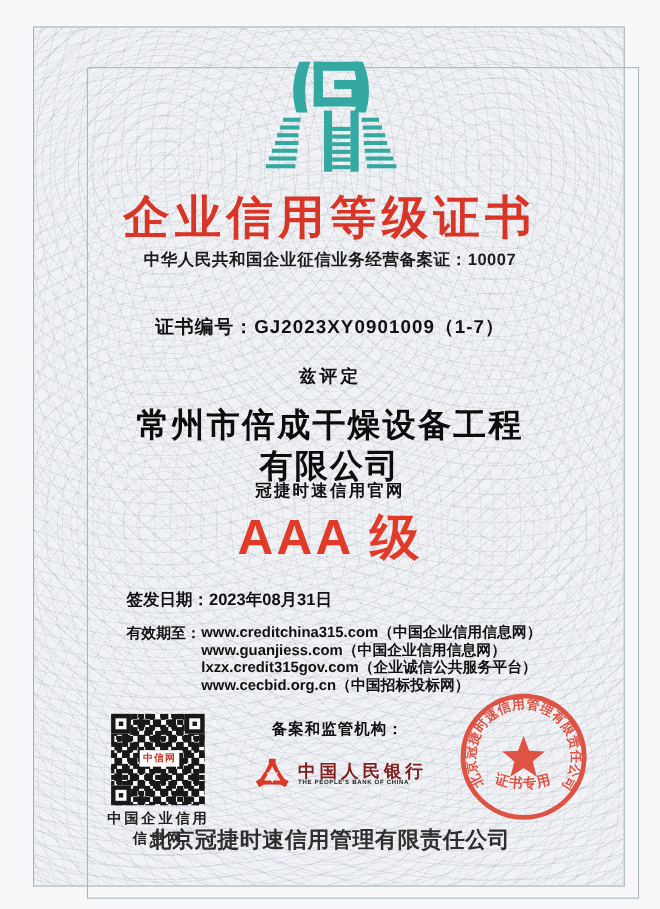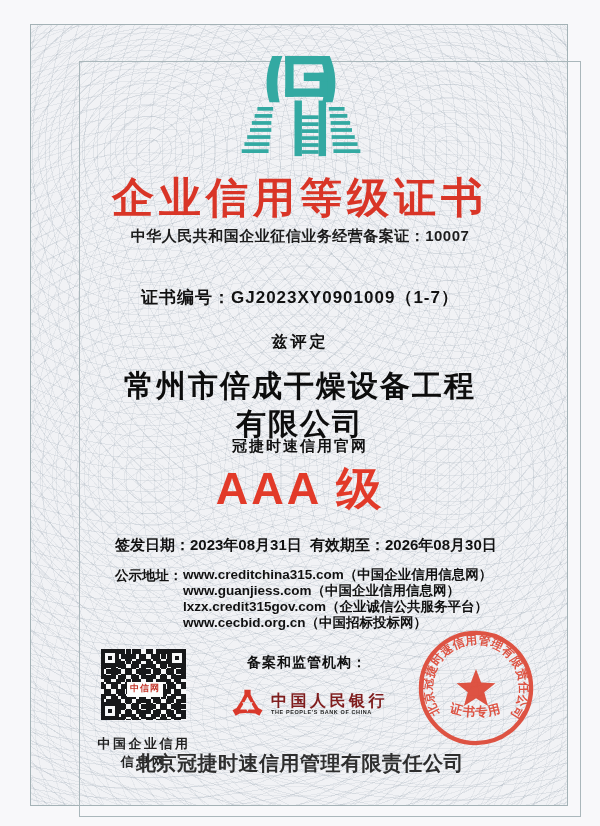--- a/index.html
+++ b/index.html
@@ -37,26 +37,25 @@
   .hereby{top:332px;font-size:16px;font-weight:bold;color:#111;letter-spacing:3px;}
   .company1{top:366px;font-size:30px;font-weight:bold;color:#0d0d0d;letter-spacing:2px;}
   .company2{top:404px;font-size:30px;font-weight:bold;color:#0d0d0d;letter-spacing:2px;}
   .gradelabel{top:437px;font-size:15px;font-weight:bold;color:#111;letter-spacing:2px;}
   .gradevalue{top:459px;font-size:45px;font-weight:bold;color:#e23a29;letter-spacing:3px;}
   .daterow{top:536px;font-size:15px;font-weight:bold;color:#111;}
   .issue{left:115px;}
   .valid{left:310px;}
   .addr-label{left:115px;top:567px;font-size:13.5px;font-weight:bold;color:#111;}
   .addr-lines{left:183px;top:567px;font-size:13.5px;font-weight:bold;color:#111;line-height:16px;}
-  .qr{left:101px;top:649px;width:85px;height:71px;
+  .qr{left:101px;top:649px;width:85px;height:83px;
     background:
       repeating-conic-gradient(#17181a 0% 25%, transparent 0% 50%) 0px 0px/10px 10px,
       repeating-conic-gradient(#17181a 0% 25%, transparent 0% 50%) 3px 5px/14px 14px,
       #f7f8f9;
-    font-family: Liberation Mono, monospace;
   }
   .qr .finder{position:absolute;width:18px;height:18px;border:4px solid #17181a;background:#f7f8f9;box-sizing:border-box;}
   .qr .finder::after{content:"";position:absolute;left:3px;top:3px;width:4px;height:4px;background:#17181a;}
   .qr .f-tl{left:0;top:0;}
   .qr .f-tr{right:0;top:0;}
   .qr .f-bl{left:0;bottom:0;}
   .qr-center{position:absolute;left:26px;top:33px;width:36px;height:15px;background:#fdfdfd;
     color:#c2352a;font-size:9px;font-weight:bold;text-align:center;line-height:15px;letter-spacing:1px;}
   .qr-caption{left:94px;top:735px;width:100px;text-align:center;font-size:13px;font-weight:bold;color:#222;letter-spacing:2.5px;}
   .regulator{top:654px;margin-left:14px;font-size:14px;font-weight:bold;color:#111;letter-spacing:1px;}
@@ -119,23 +118,22 @@
   <div class="abs ctr title">企业信用等级证书</div>
   <div class="abs ctr subtitle">中华人民共和国企业征信业务经营备案证：10007</div>
   <div class="abs ctr certno">证书编号：GJ2023XY0901009（1-7）</div>
   <div class="abs ctr hereby">兹评定</div>
   <div class="abs ctr company1">常州市倍成干燥设备工程</div>
   <div class="abs ctr company2">有限公司</div>
   <div class="abs ctr gradelabel">冠捷时速信用官网</div>
   <div class="abs ctr gradevalue">AAA 级</div>
 
   <div class="abs daterow issue">签发日期：2023年08月31日</div>
-  <div class="abs daterow valid">有效期至：2026年08月30日</div>
 
-  <div class="abs addr-label">公示地址：</div>
+  <div class="abs addr-label">有效期至：</div>
   <div class="abs addr-lines">
     <div>www.creditchina315.com（中国企业信用信息网）</div>
     <div>www.guanjiess.com（中国企业信用信息网）</div>
     <div>lxzx.credit315gov.com（企业诚信公共服务平台）</div>
     <div>www.cecbid.org.cn（中国招标投标网）</div>
   </div>
 
   <div class="abs qr">
     <div class="finder f-tl"></div>
     <div class="finder f-tr"></div>

